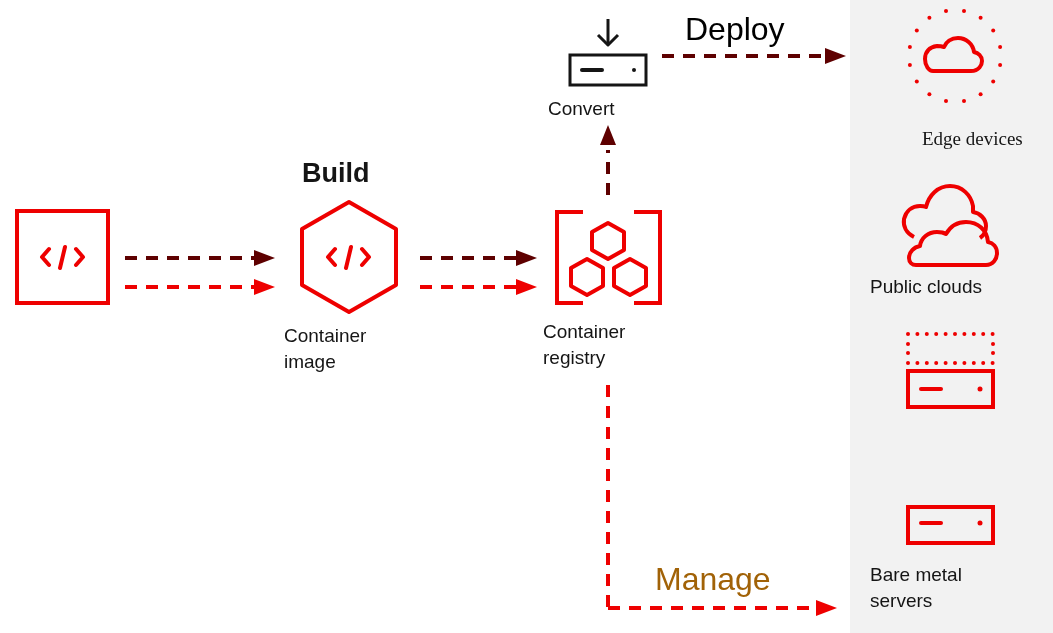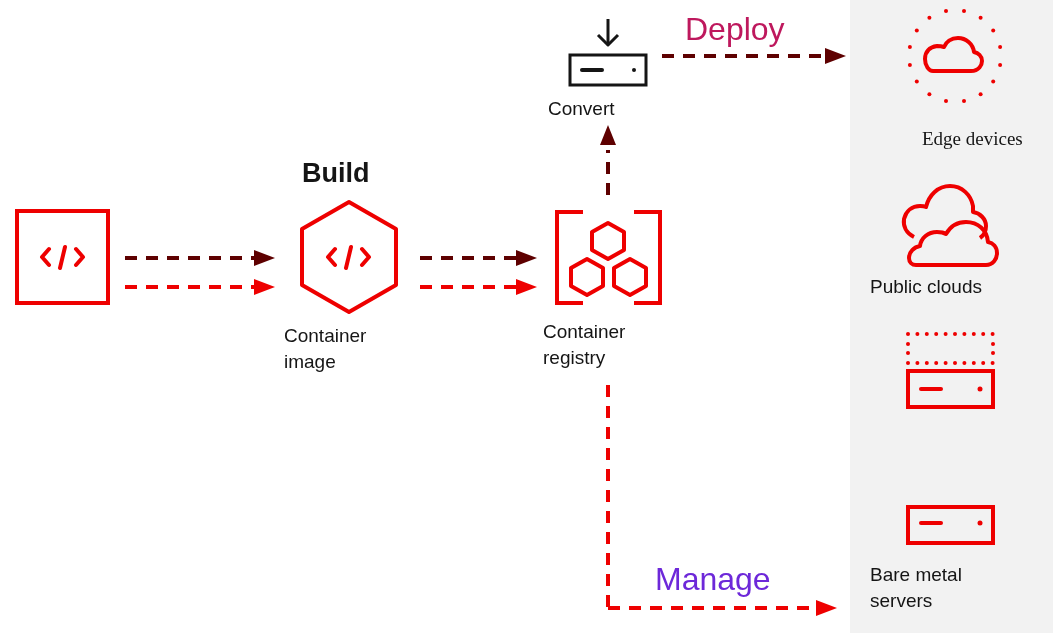--- a/index.html
+++ b/index.html
@@ -143,22 +143,22 @@
     </g>
 
     <g>
       <rect x="908" y="507" width="85" height="36" fill="none" stroke="#ee0000" stroke-width="4"></rect>
       <line x1="921" y1="523" x2="941" y2="523" stroke="#ee0000" stroke-width="4" stroke-linecap="round"></line>
       <circle cx="980" cy="523" r="2.5" fill="#ee0000"></circle>
     </g>
   </svg>
 
   <div class="heading" style="left:302px; top:156px; color:#151515;">Build</div>
-  <div class="heading" style="left:685px; top:12px; color:#be185d; font-weight:normal; font-size:32px;">Deploy</div>
-  <div class="heading" style="left:655px; top:562px; color:#6d28d9; font-weight:normal; font-size:32px;">Manage</div>
+  <div class="heading" style="left:685px; top:12px; color:#000000; font-weight:normal; font-size:32px;">Deploy</div>
+  <div class="heading" style="left:655px; top:562px; color:#a16207; font-weight:normal; font-size:32px;">Manage</div>
 
   <div class="label" style="left:284px; top:323px; width:130px;">Container
 image</div>
   <div class="label" style="left:543px; top:319px; width:130px;">Container
 registry</div>
   <div class="label" style="left:548px; top:96px; width:120px;">Convert</div>
 
   <div class="label" style="left:922px; top:126px; width:156px;font-family:Liberation Serif, serif;">Edge devices</div>
   <div class="label" style="left:870px; top:274px; width:156px;">Public clouds</div>
   <div class="label" style="left:870px; top:562px; width:156px;">Bare metal

